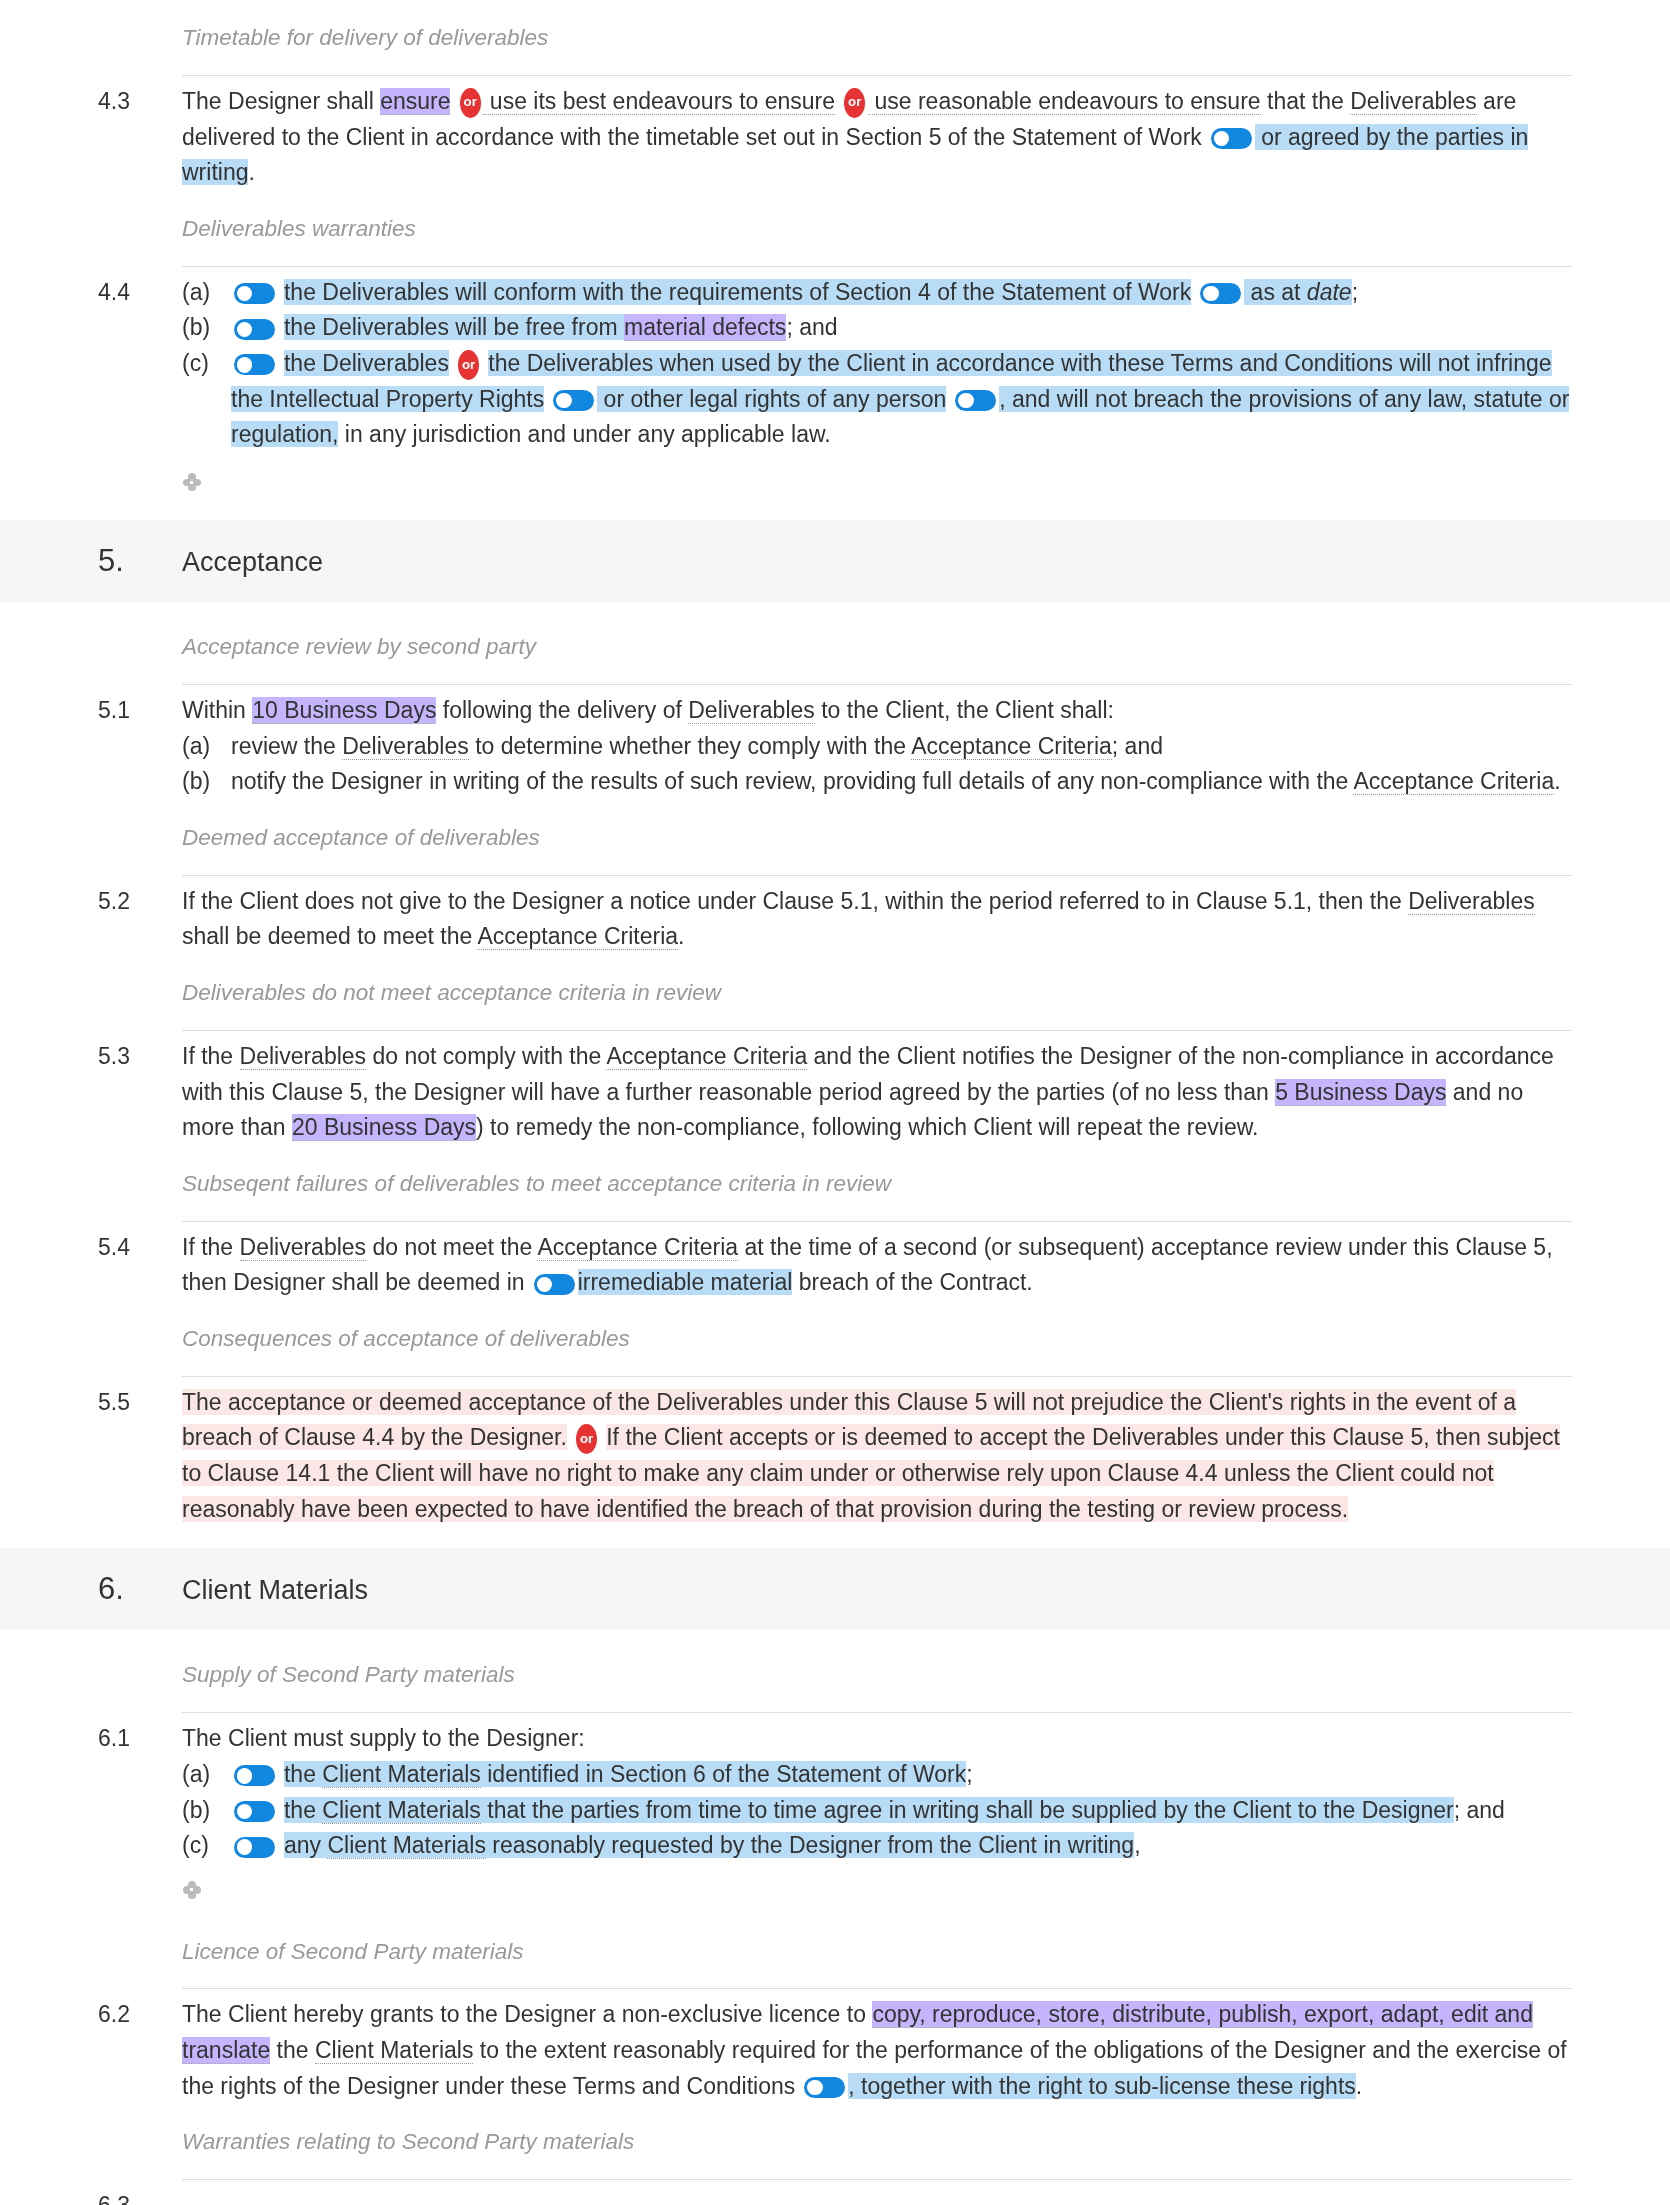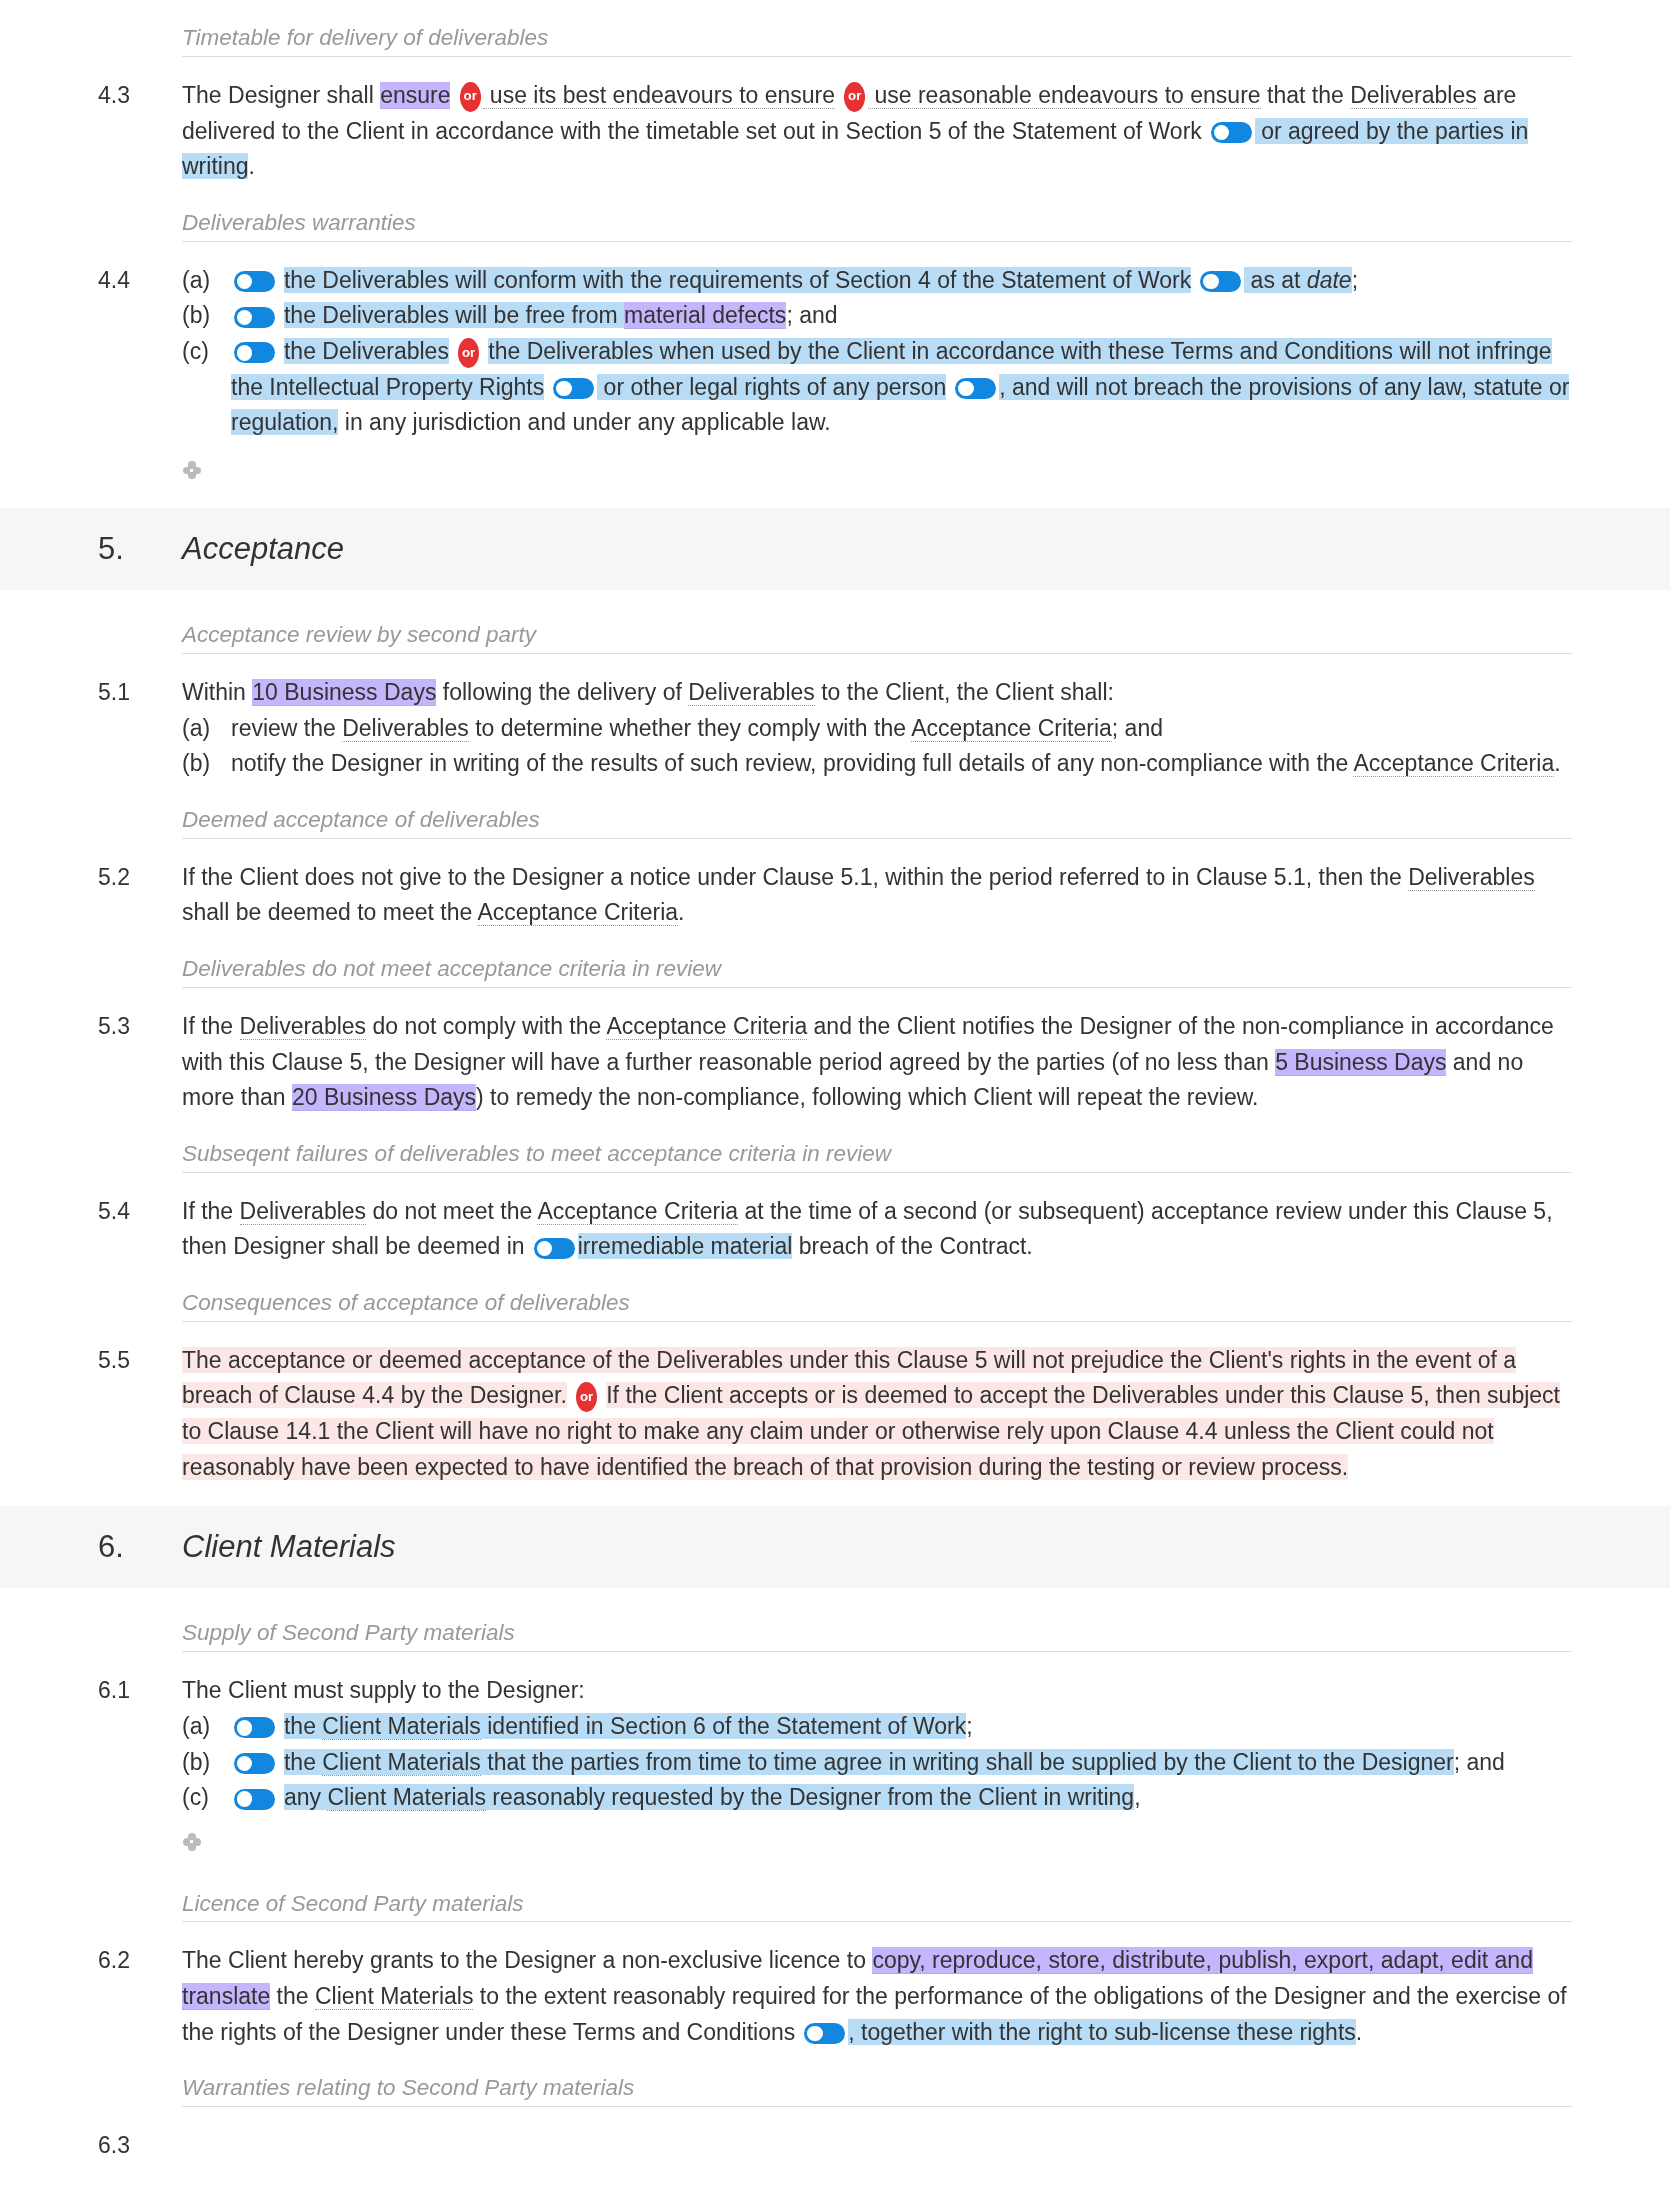--- a/index.html
+++ b/index.html
@@ -8,25 +8,25 @@
     font-size: 23px;
     line-height: 1.55;
     color: #333;
     background: #fff;
     width: 1670px;
     padding: 0 98px 42px 98px;
   }
   .clause-header {
     font-style: italic;
     color: #999;
-    padding: 7px 0 0 0;
+    padding: 7px 0 19px 0;
     border-bottom: 0.7px solid #ddd;
     margin-left: 84px;
     margin-top: 14px;
-    margin-bottom: 21px;
+    margin-bottom: 8px;
     font-size: 22.5px;
   }
   .clause {
     display: flex;
     margin-bottom: 10.5px;
   }
   .clause-num {
     width: 84px;
     flex-shrink: 0;
   }
@@ -42,23 +42,22 @@
     padding-right: 98px;
     align-items: baseline;
   }
   .section-num {
     width: 84px;
     flex-shrink: 0;
     font-size: 31px;
     font-weight: 400;
   }
   .section-title {
-    font-size: 31px;
+    font-size: 27px;
     font-weight: 400;
-    font-style: italic;
   }
   .sub-item { display: flex; }
   .sub-marker { width: 49px; flex-shrink: 0; }
   .sub-body { flex: 1; }
   .dotted { border-bottom: 0.7px dotted #999; }
   .hl-blue { background: #b8dcf5; }
   .hl-yellow { background: #c4b5fd; border-bottom: 0.7px dotted #aaa; }
   .hl-pink { background: #fce7e7; }
   .italic { font-style: italic; }
   .toggle {

